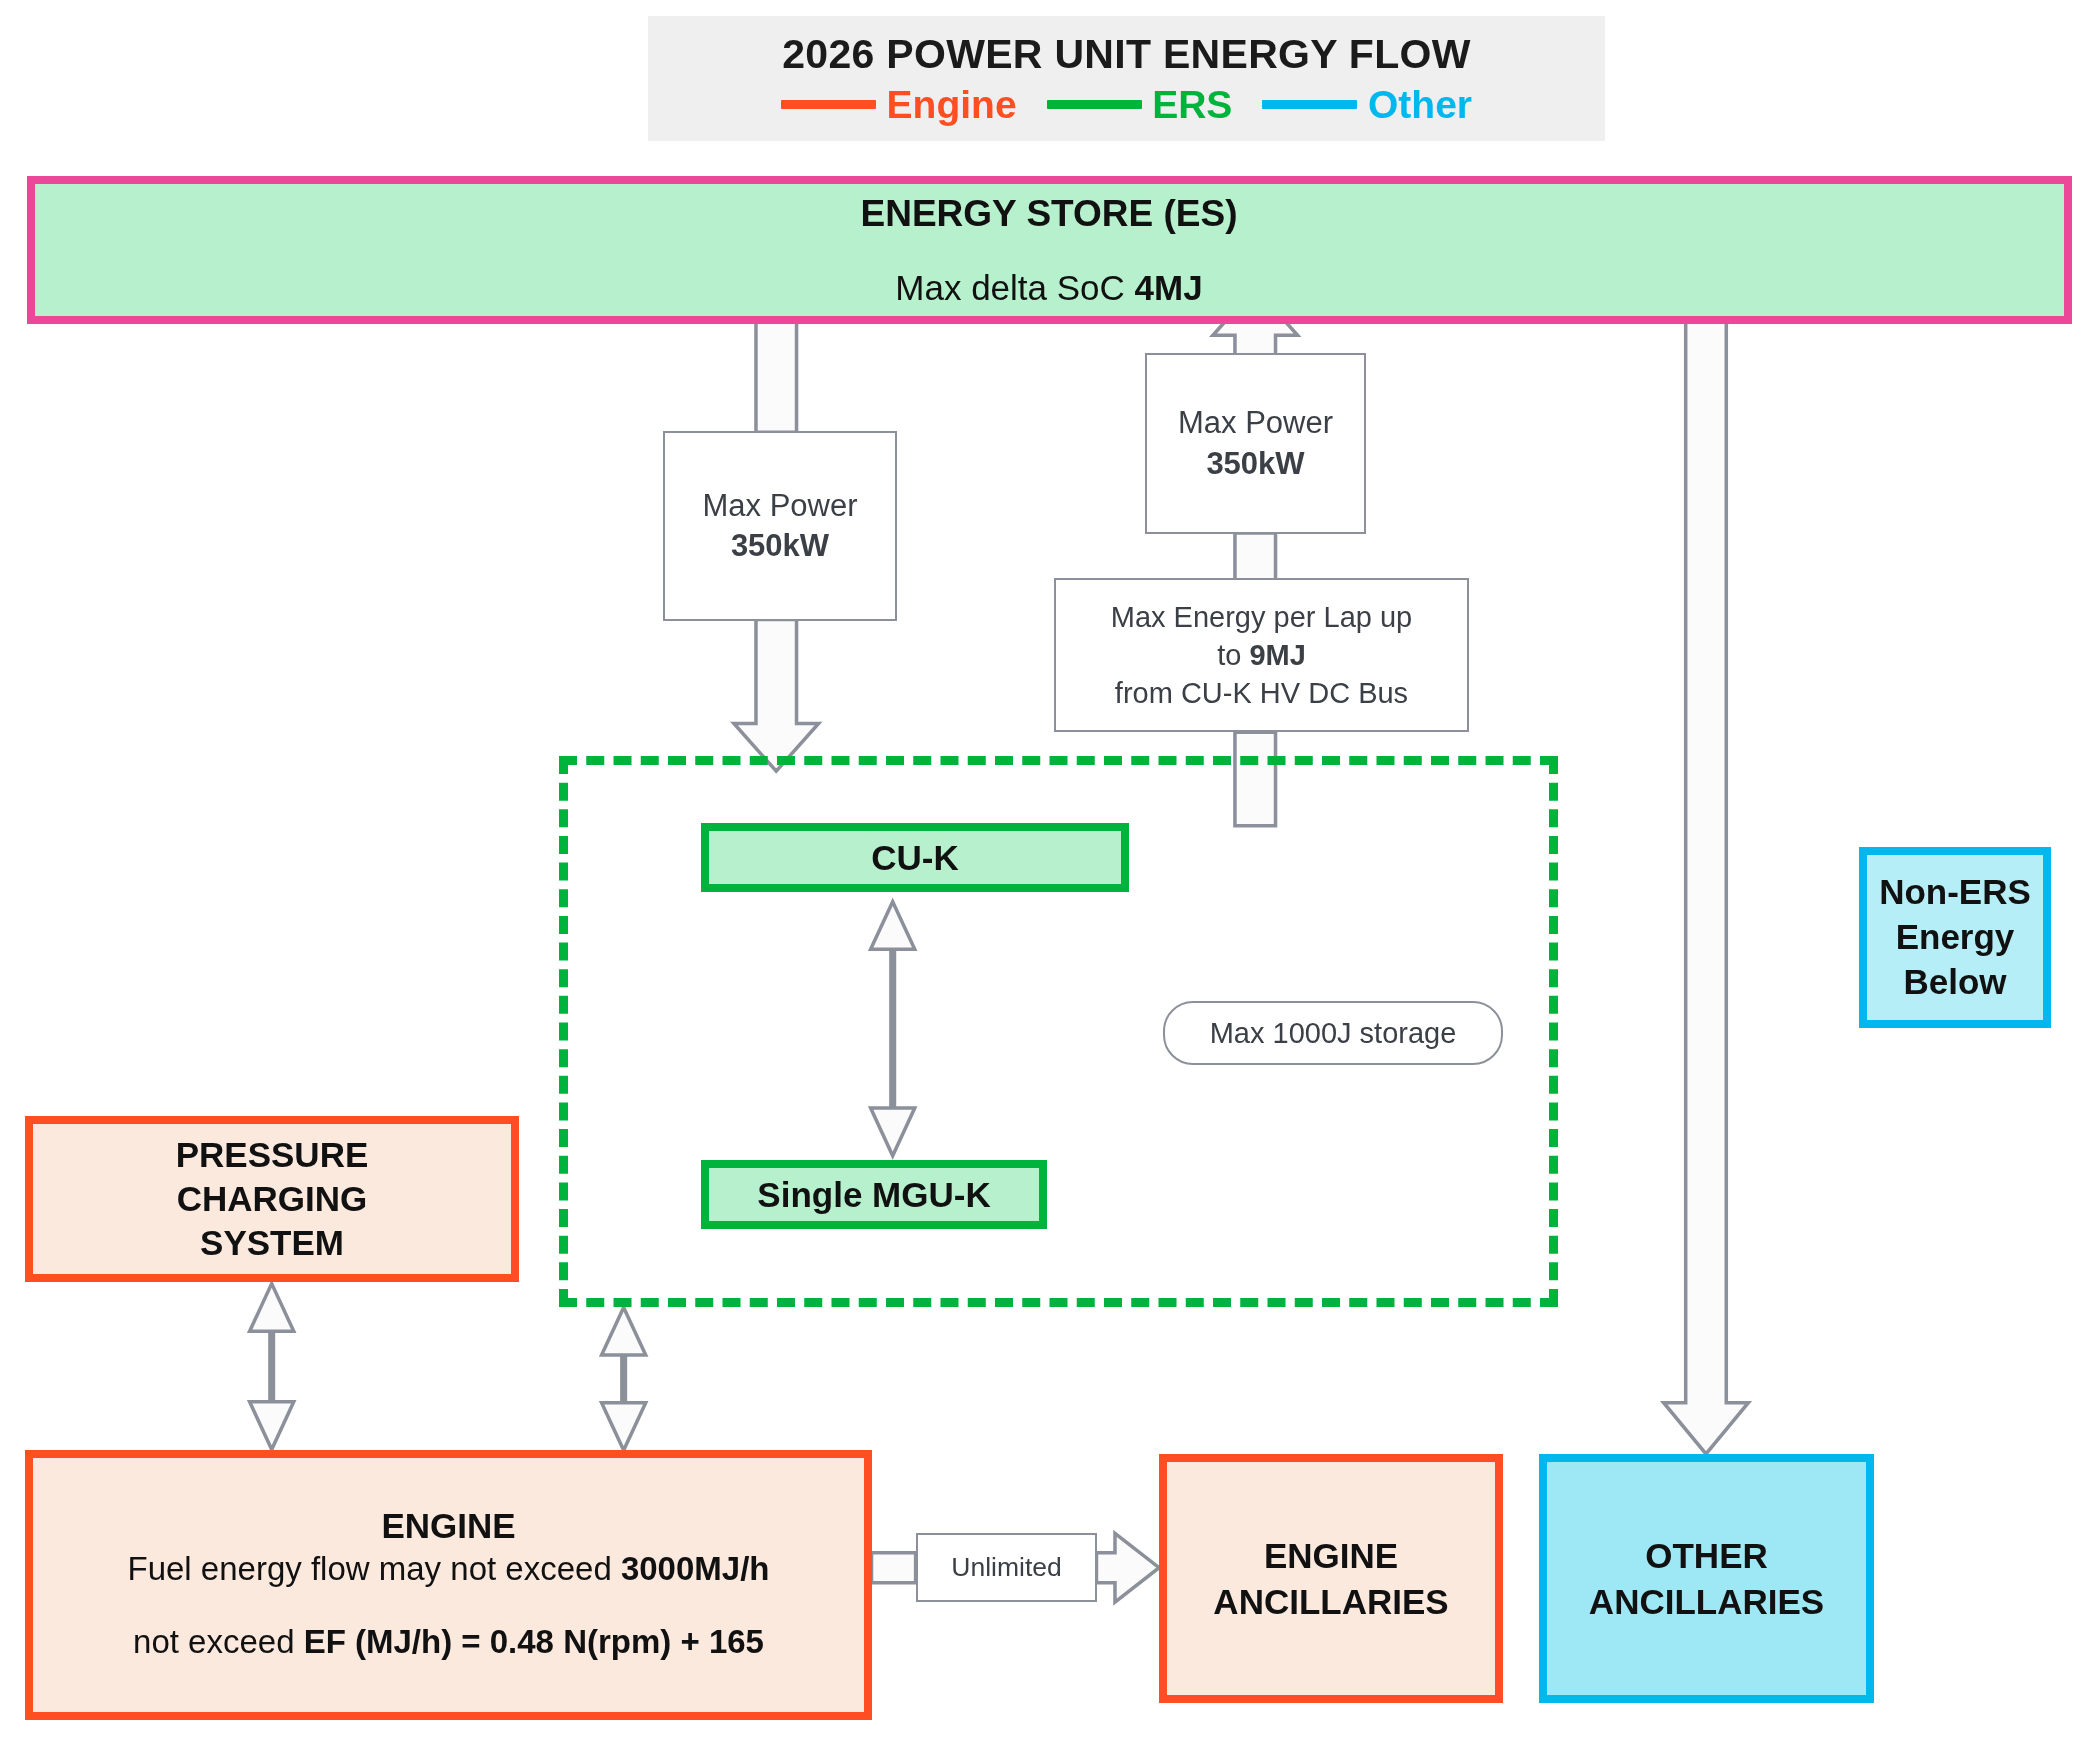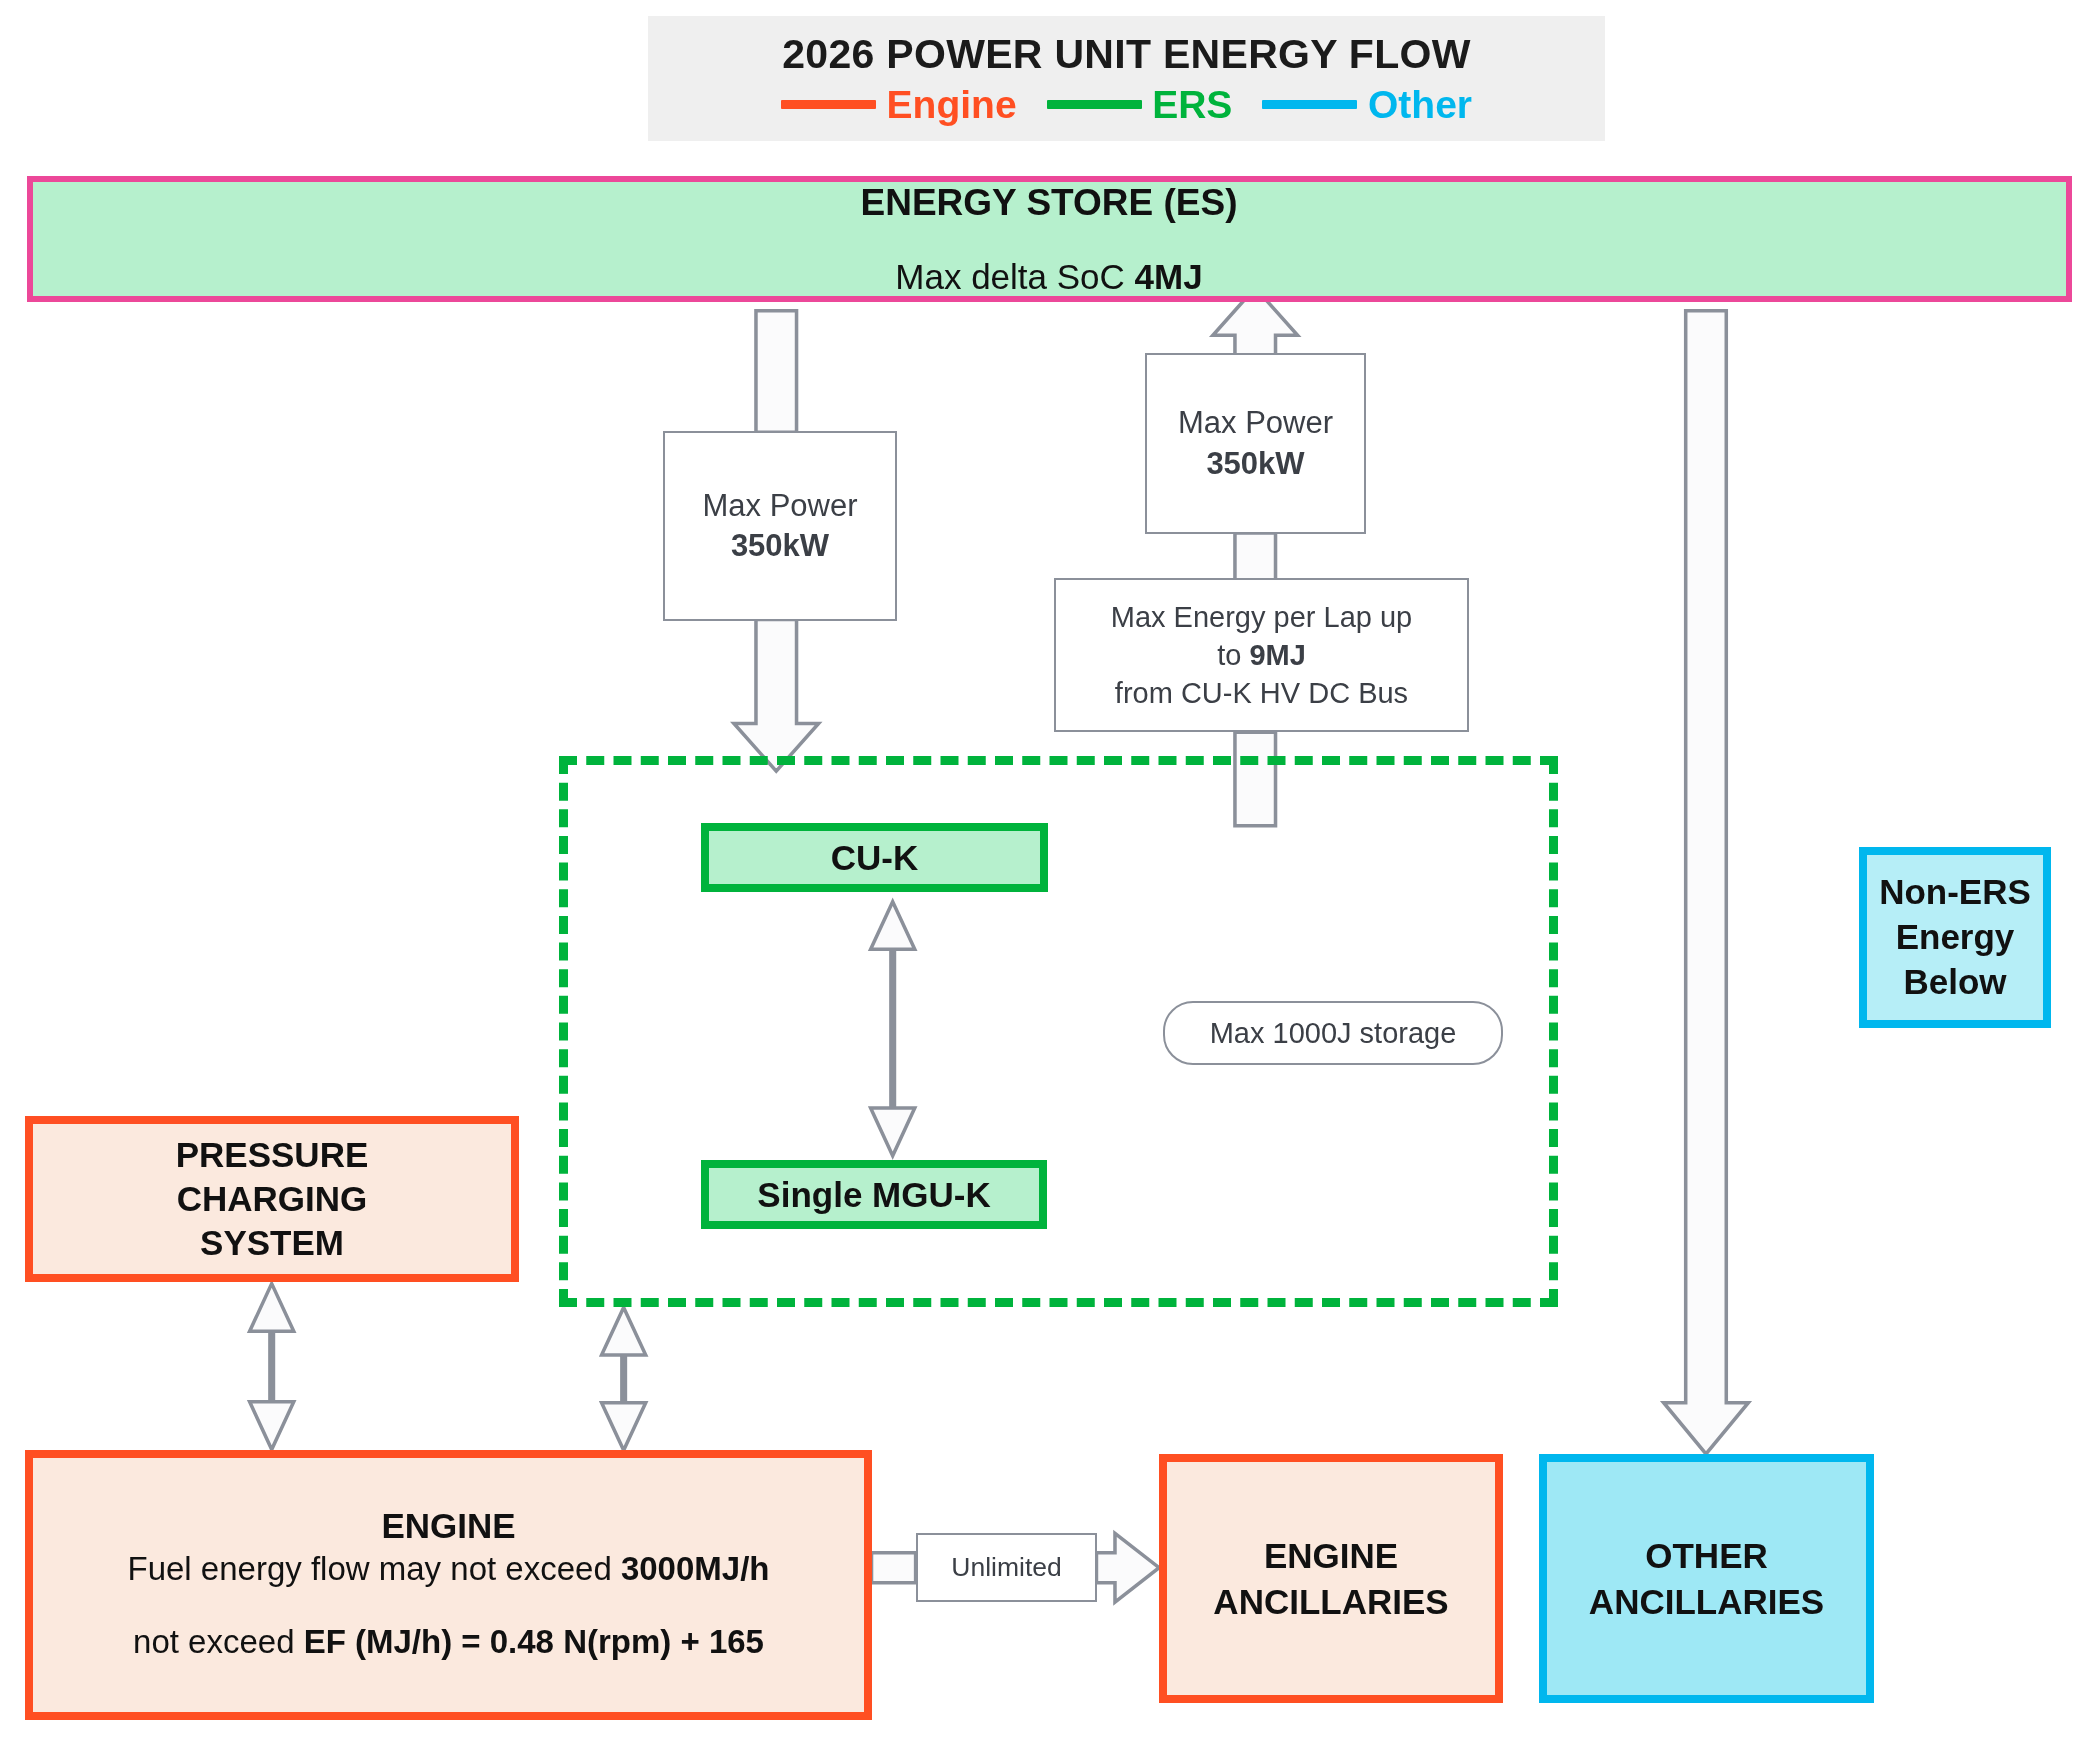--- a/index.html
+++ b/index.html
@@ -49,23 +49,23 @@
   .plain-box {
     background: #ffffff;
     border: 2.6px solid #8b909a;
     display: flex; align-items: center; justify-content: center;
     text-align: center;
     color: #3b3f46;
   }
 
   
   #energy-store {
-    left: 26.5px; top: 176px; width: 2045px; height: 126px;
+    left: 26.5px; top: 176px; width: 2045px; height: 148px;
     background: #b6f0cd;
-    border: 6px solid #ec4899;
+    border: 8px solid #ec4899;
     gap: 31px;
   }
   #energy-store .l1 { font-size: 37px; font-weight: bold; color: #111; line-height: 1.18; }
   #energy-store .l2 { font-size: 35px; color: #111; line-height: 1.18; }
   #energy-store .l2 b { font-weight: bold; }
 
   
   #maxpower-left {
     left: 663px; top: 431px; width: 234px; height: 190px;
     font-size: 31px; line-height: 1.3;
@@ -90,21 +90,21 @@
 
   
   #ers-boundary {
     left: 559px; top: 756px; width: 999px; height: 551px;
     border: 9.7px dashed #00b33c;
     background: transparent;
   }
 
   
   #cuk {
-    left: 701px; top: 823px; width: 347px; height: 69px;
+    left: 701px; top: 823px; width: 428px; height: 69px;
     background: #b6f0cd; border: 8px solid #00b33c;
     font-size: 35px; font-weight: bold; color: #111;
   }
   #mgu-k {
     left: 701px; top: 1160px; width: 346px; height: 69px;
     background: #b6f0cd; border: 8px solid #00b33c;
     font-size: 35px; font-weight: bold; color: #111;
   }
 
   

